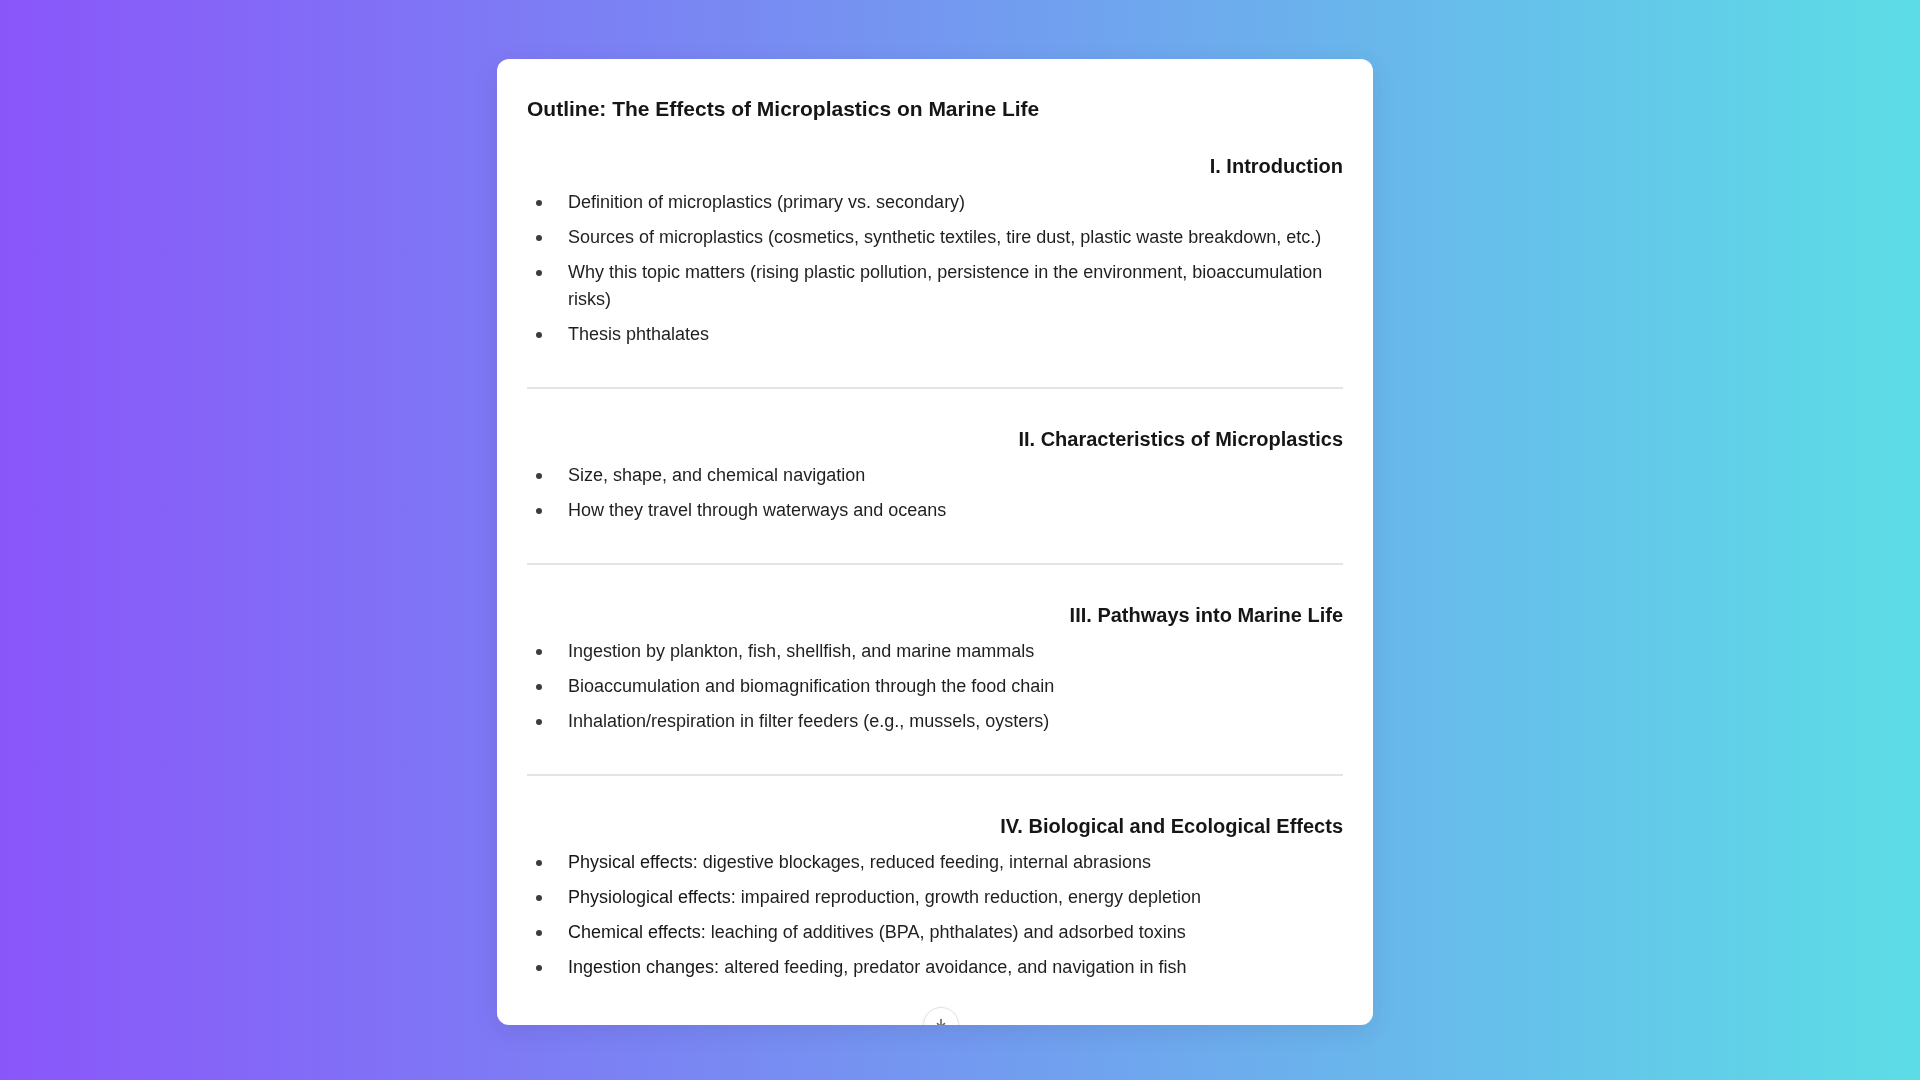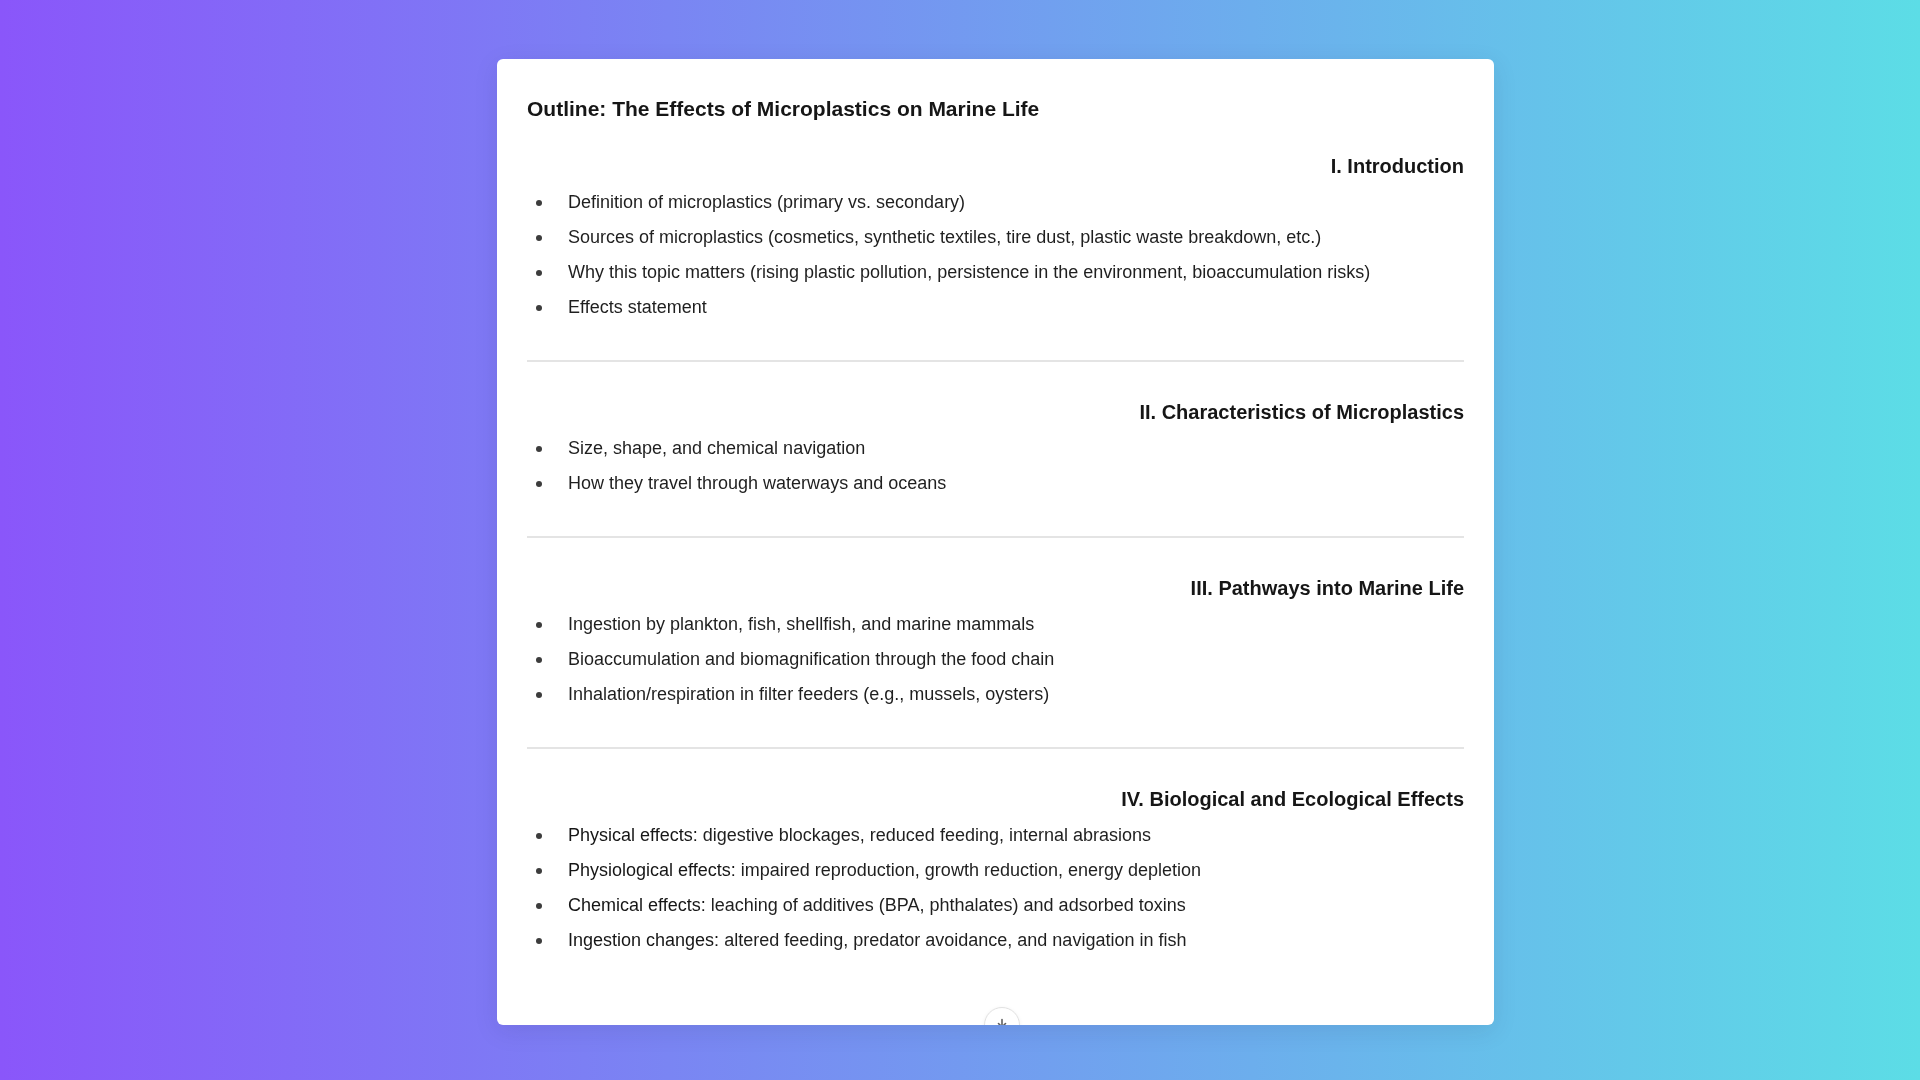--- a/index.html
+++ b/index.html
@@ -14,24 +14,24 @@
     position: relative;
     width: 1920px;
     height: 1080px;
     background: linear-gradient(90deg, #8a56fa 0%, #5cdde6 100%);
     overflow: hidden;
   }
   .card {
     position: absolute;
     left: 497px;
     top: 59px;
-    width: 997px;
+    width: 876px;
     height: 966px;
     background: #ffffff;
-    border-radius: 6px;
+    border-radius: 12px;
     box-shadow: 0 6px 24px rgba(25, 25, 70, 0.10);
     padding: 36px 30px 0 30px;
     overflow: hidden;
   }
   .doc-title {
     margin: 0 0 30px 0;
     font-size: 21px;
     line-height: 28px;
     font-weight: 700;
     color: #161616;
@@ -102,21 +102,21 @@
     <div id="sections">
   <section class="doc-section">
     <h2 class="sec-heading">I. Introduction</h2>
     <ul class="sec-list">
   <li class="bullet"><span class="b-bold"></span><span class="b-text">Definition of microplastics (primary vs. secondary)</span></li>
 
   <li class="bullet"><span class="b-bold"></span><span class="b-text">Sources of microplastics (cosmetics, synthetic textiles, tire dust, plastic waste breakdown, etc.)</span></li>
 
   <li class="bullet"><span class="b-bold"></span><span class="b-text">Why this topic matters (rising plastic pollution, persistence in the environment, bioaccumulation risks)</span></li>
 
-  <li class="bullet"><span class="b-bold"></span><span class="b-text">Effects statement</span></li>
+  <li class="bullet"><span class="b-bold"></span><span class="b-text">Thesis phthalates</span></li>
 </ul>
   </section>
 
   <hr class="divider">
 
   <section class="doc-section">
     <h2 class="sec-heading">II. Characteristics of Microplastics</h2>
     <ul class="sec-list">
   <li class="bullet"><span class="b-bold"></span><span class="b-text">Size, shape, and chemical navigation</span></li>
 

